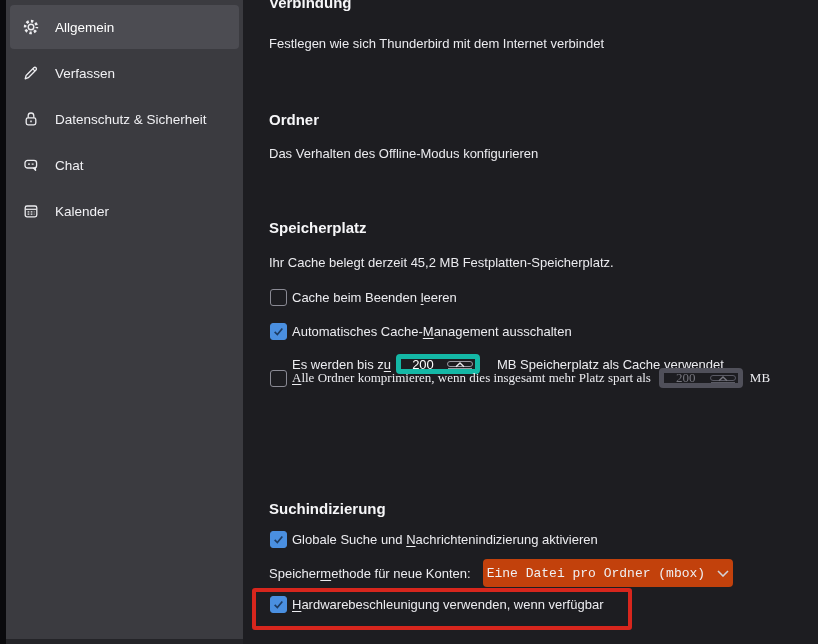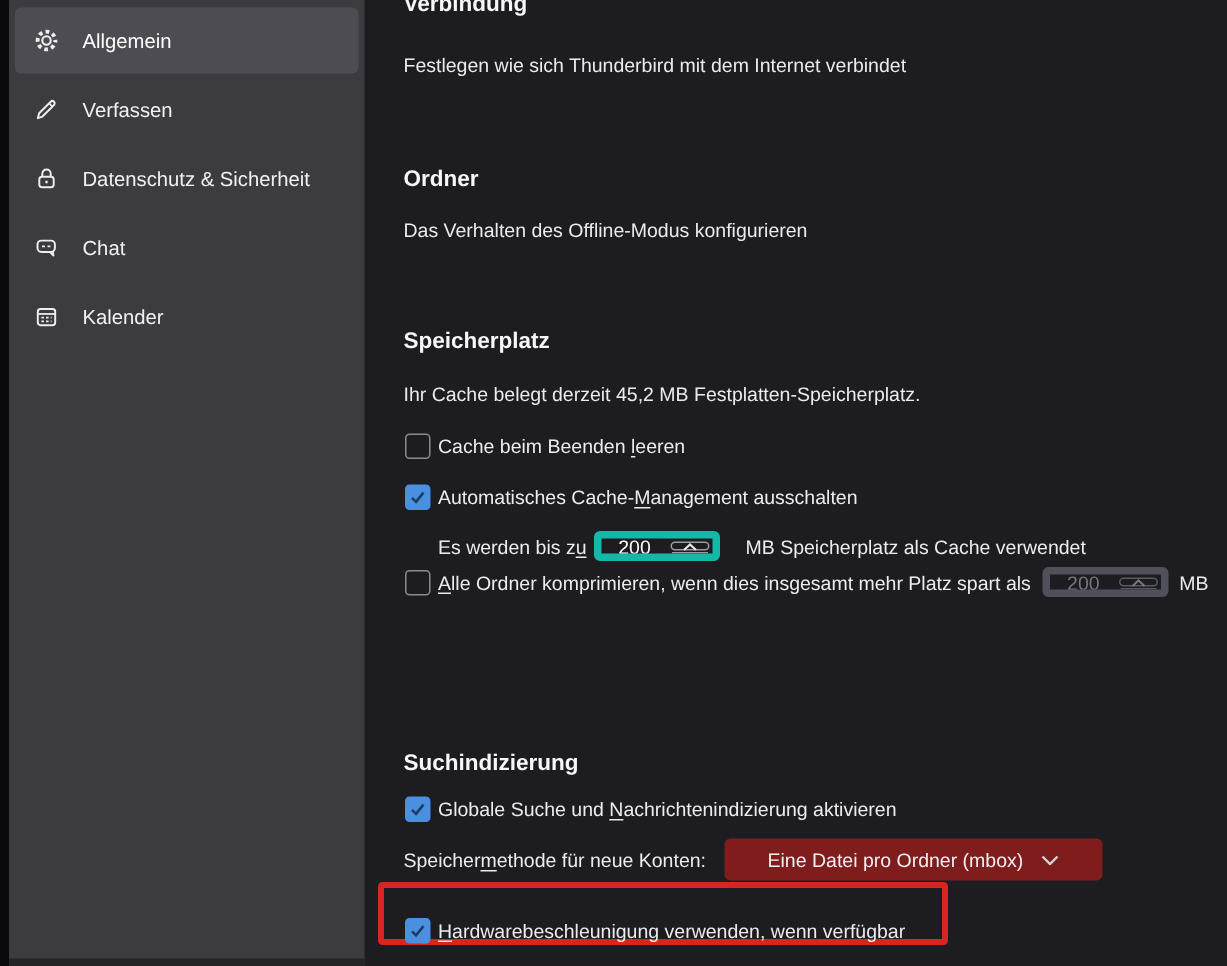--- a/index.html
+++ b/index.html
@@ -46,28 +46,28 @@
   .numbox .spin { width:26px; margin:2px; border:1px solid #9a9aa3; border-radius:3px; display:flex; flex-direction:column; box-sizing:border-box; }
   .numbox .spin .sbtn { flex:1; display:flex; align-items:center; justify-content:center; }
   .numbox .spin .sbtn:first-child { border-bottom:1px solid #9a9aa3; }
   .numbox.disabled { border-color:#50505a; }
   .numbox.disabled .val { color:#76767e; }
   .numbox.disabled .spin { border-color:#5a5a64; }
   .numbox.disabled .spin .sbtn:first-child { border-color:#5a5a64; }
   .numbox.disabled .spin svg polyline { stroke:#76767e; }
 
   
-  .dropdown { display:flex; align-items:center; gap:12px; height:28px; padding:0 29px; background:#7f1d1d; border-radius:4px; color:#f0f0f3; font-size:13px; flex:none; }
+  .dropdown { display:flex; align-items:center; gap:12px; height:28px; padding:0 4px; background:#c2410c; border-radius:4px; color:#f0f0f3; font-size:13px; flex:none;font-family:Liberation Mono, monospace; }
 
   
   .annotation {
     position:absolute; left:9px; top:588px; width:380px; height:42px; box-sizing:border-box;
     border:4px solid #d7261d; border-radius:3px;
   }
-  .annotation .row { position:absolute; left:14px; top:16px; height:24px; }
+  .annotation .row { position:absolute; left:14px; top:0; height:24px; }
 </style>
 </head>
 <body>
 
 <div class="app">
   <div class="edge-strip"></div>
 
   <div class="sidebar">
 
     <div class="nav-item selected">
@@ -167,21 +167,21 @@
           <span class="sbtn">
               <svg width="10" height="6" viewBox="0 0 10 6">
                 <polyline points="1,1.3 5,5 9,1.3" fill="none" stroke="#e8e8ec" stroke-width="1.4"></polyline>
               </svg>
             </span>
         </span>
       </span>
       <span class="lbl" style="margin-left:12px;">MB Speicherplatz als Cache verwendet</span>
     </div>
 
-    <div class="row" style="left:27px; top:374px; height:28px;">
+    <div class="row" style="left:27px; top:364px; height:28px;font-family:Liberation Serif, serif;">
       <span class="cb">
         
       </span>
       <span class="lbl"><span></span><u>A</u><span>lle Ordner komprimieren, wenn dies insgesamt mehr Platz spart als</span></span>
       <span class="numbox disabled" style="margin-left:3px;">
         <span class="val">200</span>
         <span class="spin">
           <span class="sbtn">
               <svg width="10" height="6" viewBox="0 0 10 6">
                 <polyline points="1,4.7 5,1 9,4.7" fill="none" stroke="#e8e8ec" stroke-width="1.4"></polyline>

